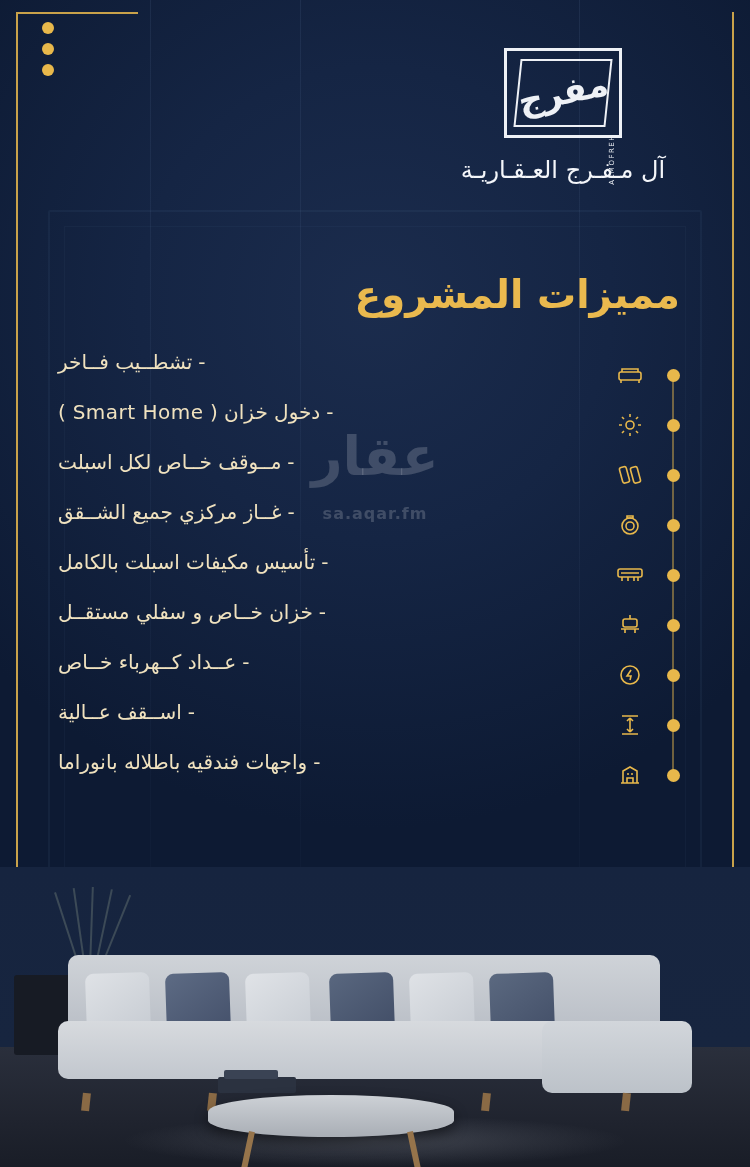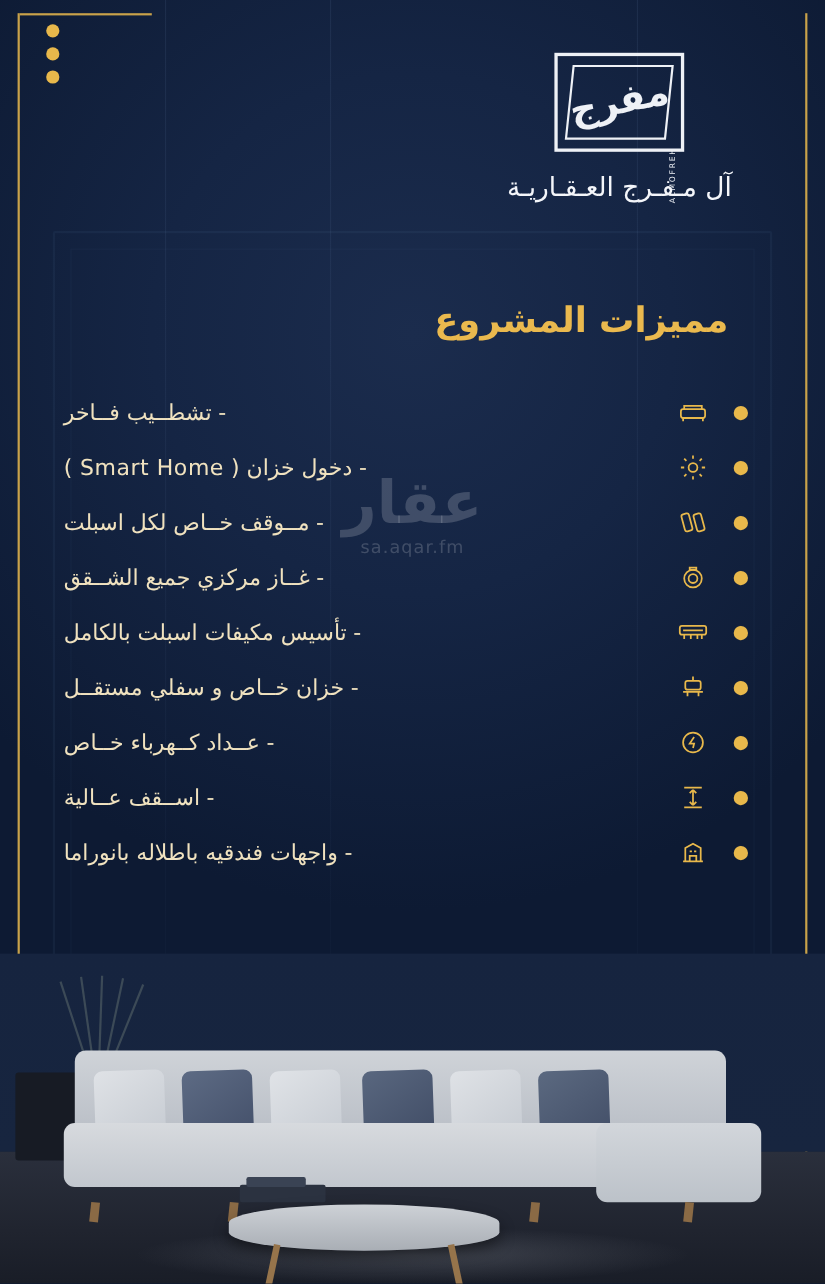--- a/index.html
+++ b/index.html
@@ -138,37 +138,36 @@
     font-weight: normal;
     letter-spacing: 1px;
     color: #f4f6fa;
     white-space: nowrap;
   }
 
   
   .heading {
     position: absolute;
     top: 272px;
-    right: 88px;
-    font-size: 32px;
+    right: 70px;
+    font-size: 39px;
     font-weight: bold;
     color: #eab94e;
     letter-spacing: 0px;
   }
 
   
   .features {
     position: absolute;
     top: 350px;
     right: 60px;
     width: 640px;
   }
   .feature-row {
     display: flex;
-    align-items: center;
     height: 50px;
     direction: rtl;
   }
   .bullet-col {
     width: 34px;
     display: flex;
     justify-content: center;
     align-items: center;
     flex: 0 0 34px;
     position: relative;
@@ -231,22 +230,23 @@
   .watermark .wm-main {
     font-size: 54px;
     font-weight: bold;
     line-height: 1;
     letter-spacing: 2px;
     margin-top: 12px;
   }
   .watermark .wm-sub {
     font-size: 16px;
     letter-spacing: 1px;
-    margin-top: 4px;
+    margin-top: 20px;
     direction: ltr;
+    font-weight: bold;
   }
 
   
   .room {
     position: absolute;
     left: 0;
     right: 0;
     bottom: 0;
     height: 300px;
   }

